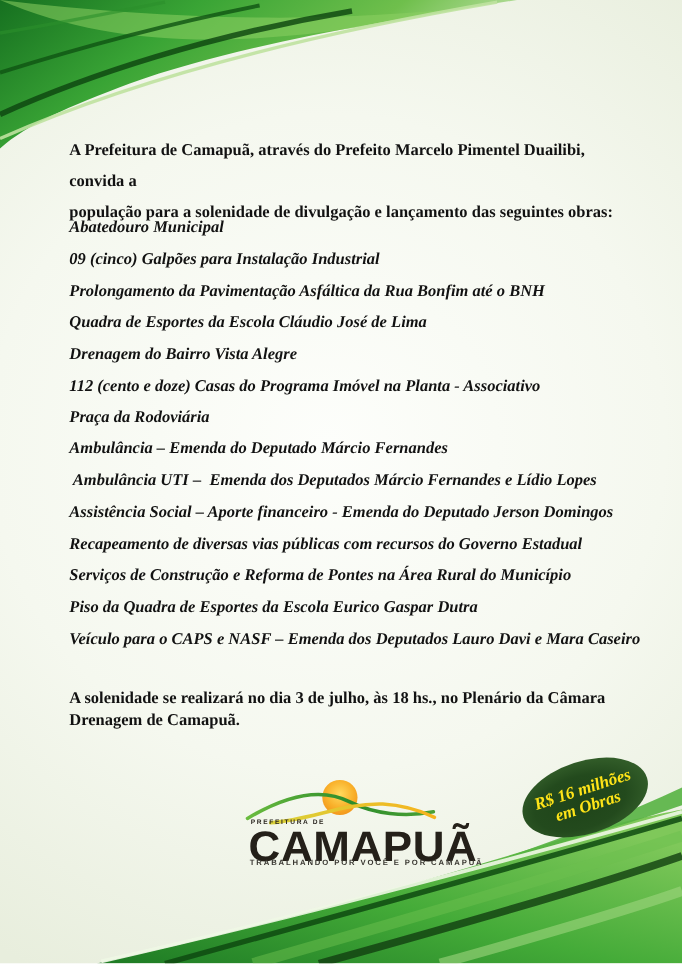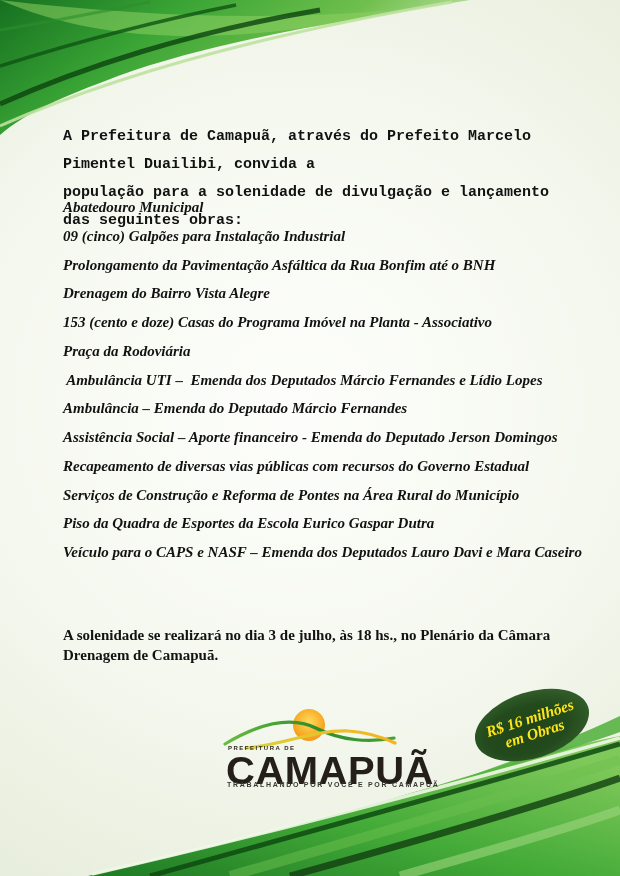--- a/index.html
+++ b/index.html
@@ -5,21 +5,21 @@
   html,body{margin:0;padding:0;background:#ffffff;}
   .page{
     position:relative;
     width:620px;height:876px;
     overflow:hidden;
     background:radial-gradient(90% 62% at 48% 46%, #fdfefb 0%, #f5f8ef 55%, #e8eedd 100%);
     font-family:"Liberation Serif", serif;
   }
   .decor{position:absolute;inset:0;width:620px;height:876px;z-index:1;pointer-events:none;}
   .content{position:absolute;z-index:2;color:#121212;}
-  .intro{left:63px;top:123px;width:510px;font-weight:bold;font-size:15px;line-height:28px;font-family:Liberation Mono, monospace;}
+  .intro{left:63px;top:123px;width:510px;font-weight:bold;font-size:15px;line-height:28px;}
   .works{left:63px;top:193px;width:540px;list-style:none;margin:0;padding:0;
          font-weight:bold;font-style:italic;font-size:15px;font-family:Liberation Serif, serif;}
   .works li{line-height:28.75px;white-space:pre;}
   .closing{left:63px;top:626px;width:500px;font-weight:bold;font-size:15px;line-height:19.5px;}
 
   .logo{position:absolute;left:220px;top:698px;width:180px;z-index:2;
         font-family:"Liberation Sans", sans-serif;color:#242019;}
   .logo .swoosh{position:absolute;left:0;top:0;width:180px;height:52px;}
   .logo .pref{position:absolute;left:8px;top:47px;font-size:6px;font-weight:bold;
               letter-spacing:1.5px;color:#2c2822;}
@@ -81,25 +81,26 @@
 
   <div class="content intro">
     <div>A Prefeitura de Camapuã, através do Prefeito Marcelo Pimentel Duailibi, convida a</div>
     <div>população para a solenidade de divulgação e lançamento das seguintes obras:</div>
   </div>
 
   <ul class="content works">
     <li>Abatedouro Municipal</li>
     <li>09 (cinco) Galpões para Instalação Industrial</li>
     <li>Prolongamento da Pavimentação Asfáltica da Rua Bonfim até o BNH</li>
+    <li>Quadra de Esportes da Escola Cláudio José de Lima</li>
     <li>Drenagem do Bairro Vista Alegre</li>
-    <li>153 (cento e doze) Casas do Programa Imóvel na Planta - Associativo</li>
+    <li>112 (cento e doze) Casas do Programa Imóvel na Planta - Associativo</li>
     <li>Praça da Rodoviária</li>
+    <li>Ambulância – Emenda do Deputado Márcio Fernandes</li>
     <li> Ambulância UTI –  Emenda dos Deputados Márcio Fernandes e Lídio Lopes</li>
-    <li>Ambulância – Emenda do Deputado Márcio Fernandes</li>
     <li>Assistência Social – Aporte financeiro - Emenda do Deputado Jerson Domingos</li>
     <li>Recapeamento de diversas vias públicas com recursos do Governo Estadual</li>
     <li>Serviços de Construção e Reforma de Pontes na Área Rural do Município</li>
     <li>Piso da Quadra de Esportes da Escola Eurico Gaspar Dutra</li>
     <li>Veículo para o CAPS e NASF – Emenda dos Deputados Lauro Davi e Mara Caseiro</li>
   </ul>
 
   <div class="content closing">
     <div>A solenidade se realizará no dia 3 de julho, às 18 hs., no Plenário da Câmara</div>
     <div>Drenagem de Camapuã.</div>

